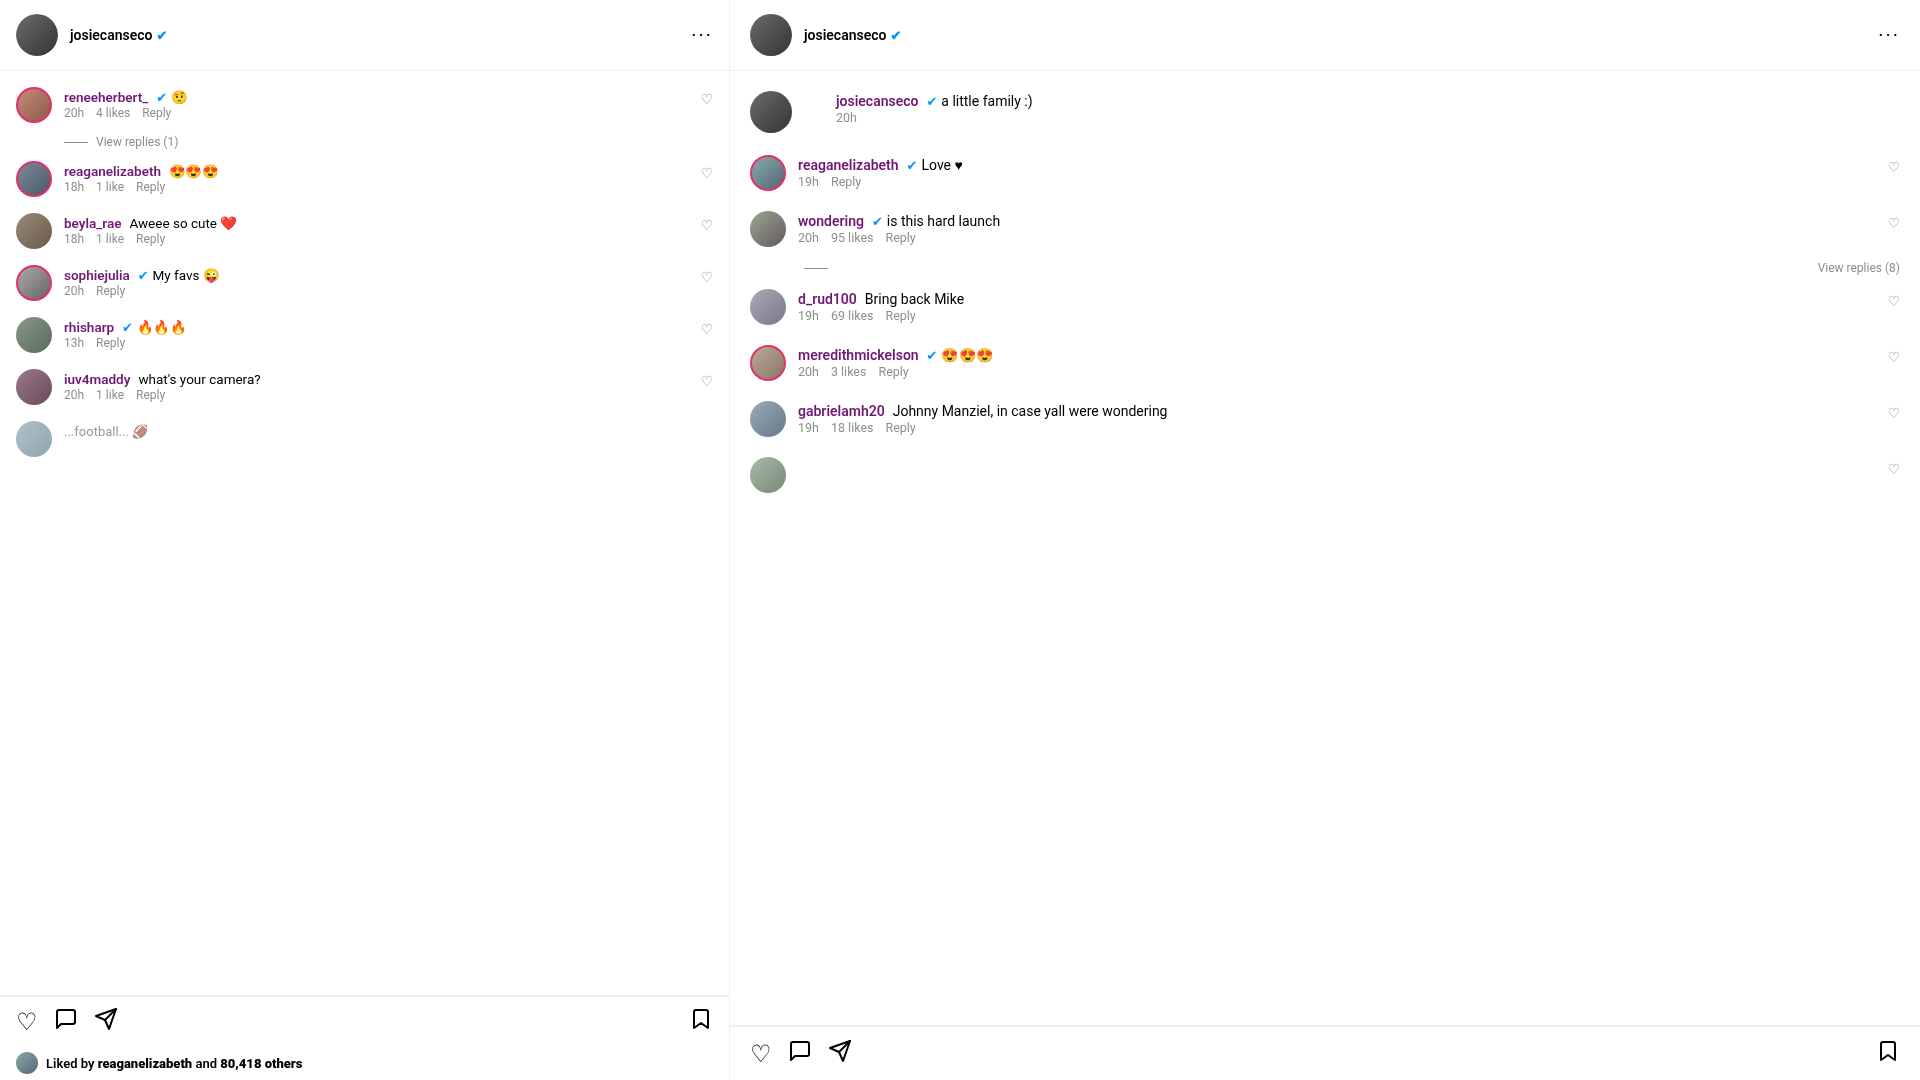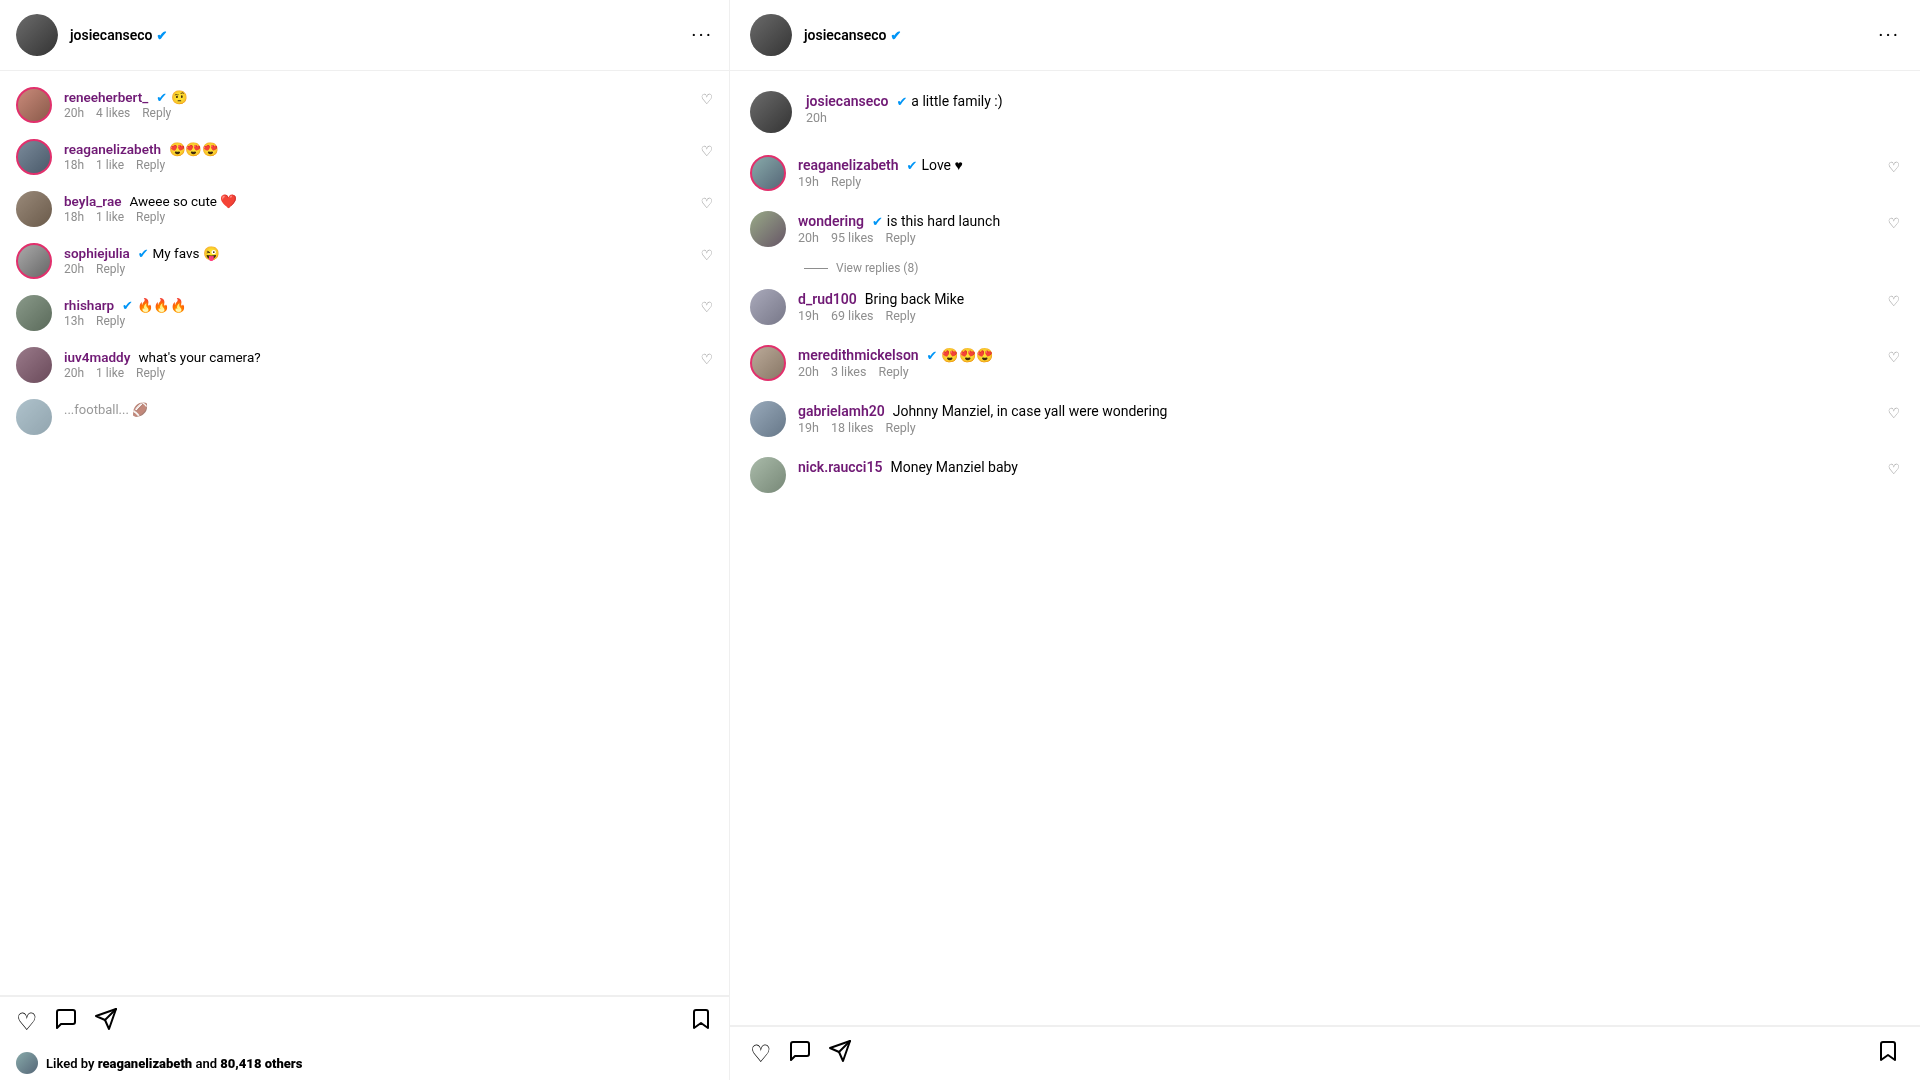--- a/index.html
+++ b/index.html
@@ -200,20 +200,21 @@
     .panel-right .comment-username {
       font-size: 14px;
     }
 
     .panel-right .comment-text {
       font-size: 14px;
     }
 
     .panel-right .view-replies {
       padding: 4px 20px 4px 74px;
+      justify-content: space-between;
     }
 
     .panel-right .bottom-bar {
       padding: 12px 20px;
     }
 
     
     .av1 { background: linear-gradient(135deg, #6c6c6c, #333); }
     .av2 { background: linear-gradient(135deg, #c98a7a, #8a5a4a); }
     .av3 { background: linear-gradient(135deg, #7a8a9a, #4a5a6a); }
@@ -271,20 +272,24 @@
           <span class="verified">✔</span>
           <span class="comment-text"> 🤨</span>
         </div>
         <div class="comment-meta">
           <span>20h</span>
           <span>4 likes</span>
           <span>Reply</span>
         </div>
       </div>
       <div class="comment-like">♡</div>
+    </div>
+    <div class="view-replies">
+      <div class="view-replies-line"></div>
+      <span>View replies (1)</span>
     </div>
 
     <div class="comment-item">
       <div class="comment-avatar comment-avatar-story av3"></div>
       <div class="comment-content">
         <div>
           <span class="comment-username">reaganelizabeth</span>
           <span class="comment-text"> 😍😍😍</span>
         </div>
         <div class="comment-meta">
@@ -410,21 +415,21 @@
       <div class="username-row">
         <span>josiecanseco</span>
         <span class="verified">✔</span>
       </div>
     </div>
     <div class="more-btn">···</div>
   </div>
 
   <div class="comments-area">
 
-    <div class="comment-item" style="padding:12px 20px;">
+    <div class="comment-item" style="padding:12px 20px;gap:30px;">
       <div class="comment-avatar av-right1" style="width:42px;height:42px;margin-right:14px;"></div>
       <div class="comment-content">
         <div>
           <span class="comment-username">josiecanseco</span>
           <span class="verified">✔</span>
           <span class="comment-text"> a little family :)</span>
         </div>
         <div class="comment-meta">
           <span>20h</span>
         </div>
@@ -512,26 +517,20 @@
           <span>19h</span>
           <span>18 likes</span>
           <span>Reply</span>
         </div>
       </div>
       <div class="comment-like">♡</div>
     </div>
 
     <div class="comment-item">
       <div class="comment-avatar av-right7"></div>
-      <div class="comment-content">
-        <div>
-          <span class="comment-username">nick.raucci15</span>
-          <span class="comment-text"> Money Manziel baby</span>
-        </div>
-      </div>
       <div class="comment-like">♡</div>
     </div>
 
   </div>
 
   <div style="border-top:1px solid #efefef;">
     <div class="bottom-bar">
       <span class="bottom-icon">♡</span>
       <span class="bottom-icon" style="font-size:22px;">
         <svg width="24" height="24" viewBox="0 0 24 24" fill="none" stroke="#000" stroke-width="2" stroke-linecap="round" stroke-linejoin="round">

